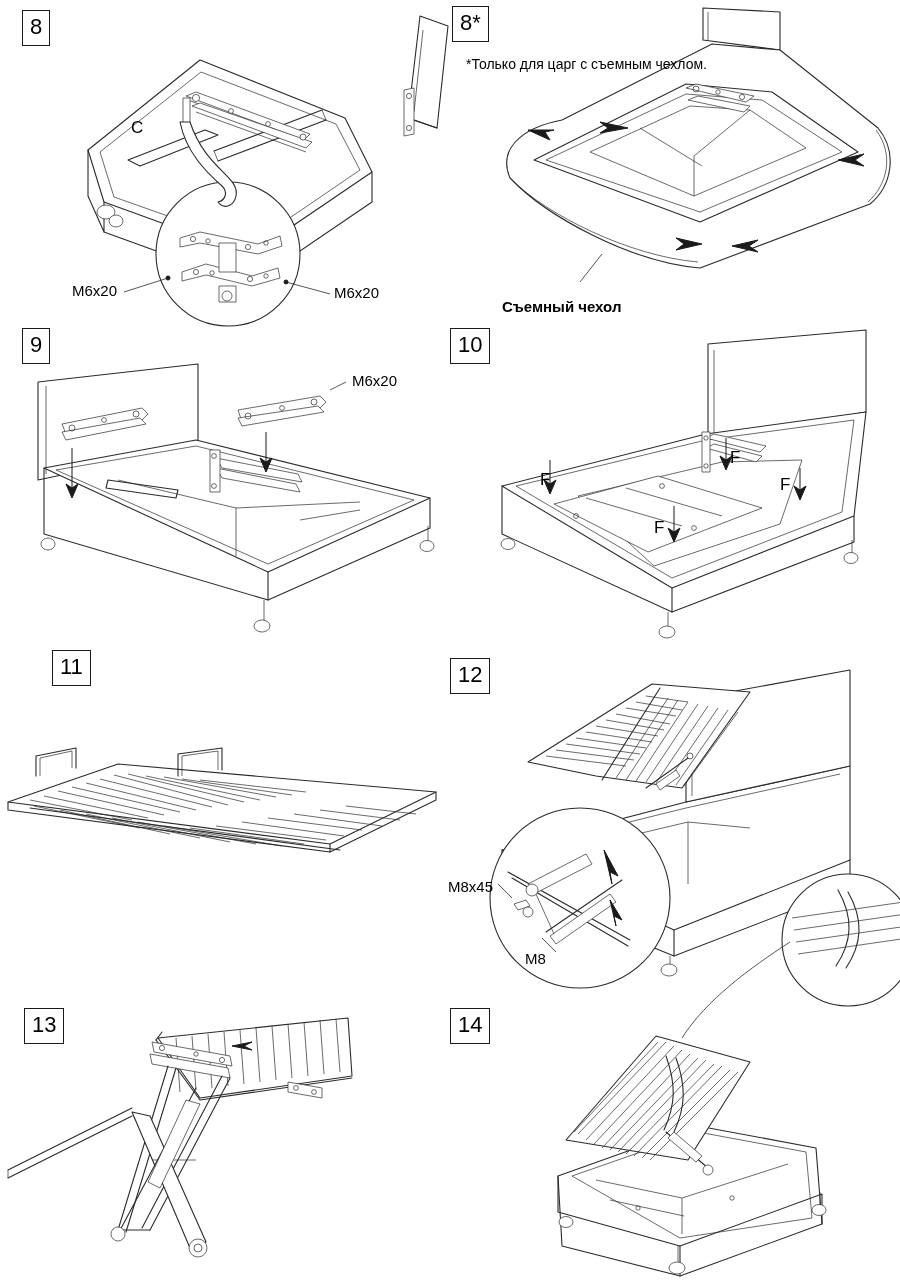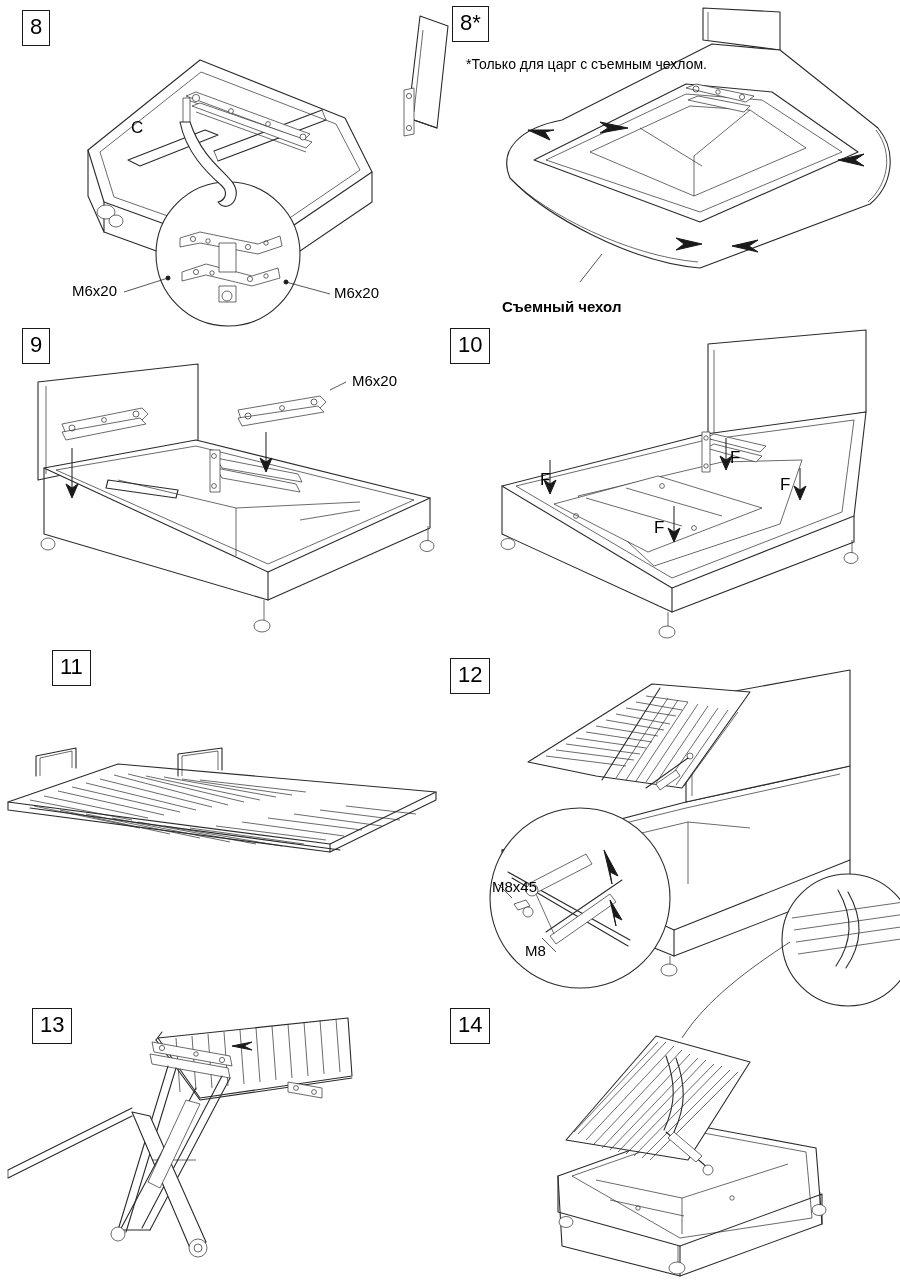--- a/index.html
+++ b/index.html
@@ -411,26 +411,26 @@
 
       <circle class="fillw" cx="398" cy="290" r="66"></circle>
       <path class="ln-thin" d="M342 268 L454 252"></path>
       <path class="ln-thin" d="M344 280 L456 264"></path>
       <path class="ln-thin" d="M346 292 L458 276"></path>
       <path class="ln-thin" d="M348 304 L458 288"></path>
       <path class="ln" d="M388 240 C404 268 402 292 386 316"></path>
       <path class="ln" d="M398 242 C414 270 412 294 396 318"></path>
     </svg>
 
-    <div class="label" style="left:-2px;top:228px;margin-left:44px;">M8x45</div>
-    <div class="label" style="left:75px;top:292px;">M8</div>
+    <div class="label" style="left:-2px;top:228px;">M8x45</div>
+    <div class="label" style="left:75px;top:300px;">M8</div>
   </div>
 
   <div class="step" style="left:0;top:980px;width:450px;height:300px;">
-    <div class="step-badge" style="left:32px;top:28px;">13</div>
+    <div class="step-badge" style="left:24px;top:28px;">13</div>
 
     <svg class="art" width="450" height="300">
 
       <path class="fillw" d="M158 58 L348 38 L352 96 L200 118 Z"></path>
       <path class="ln-thin" d="M176 58 L180 112"></path>
       <path class="ln-thin" d="M192 56 L196 110"></path>
       <path class="ln-thin" d="M208 54 L212 108"></path>
       <path class="ln-thin" d="M224 52 L228 106"></path>
       <path class="ln-thin" d="M240 50 L244 104"></path>
       <path class="ln-thin" d="M256 48 L260 102"></path>

